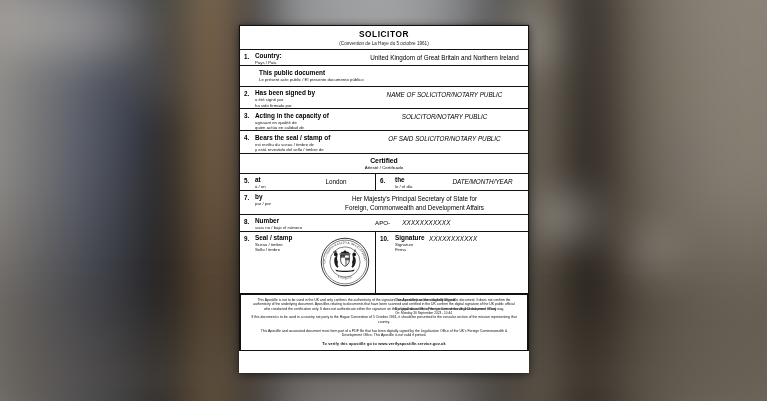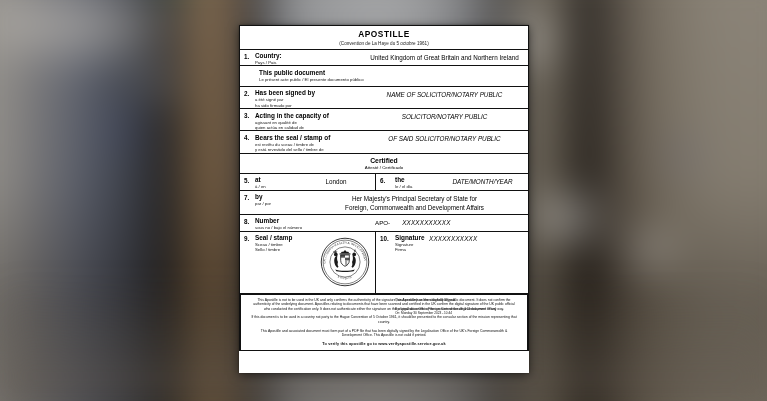--- a/index.html
+++ b/index.html
@@ -178,21 +178,21 @@
 <body>
 
 <div id="scene">
   <div id="bg"></div>
   <div id="bg-dark-bottom"></div>
 
   <div id="doc">
     <div class="frame">
 
       <div class="row">
-        <div class="title">APOSTILLE</div>
+        <div class="title">SOLICITOR</div>
         <div class="subtitle">(Convention de La Haye du 5 octobre 1961)</div>
       </div>
 
       <div class="row numrow">
         <div class="num">1.</div>
         <div class="labels">
           <div class="lab-en">Country:</div>
           <div class="lab-fr">Pays / Pais</div>
         </div>
         <div class="value">United Kingdom of Great Britain and Northern Ireland</div>

